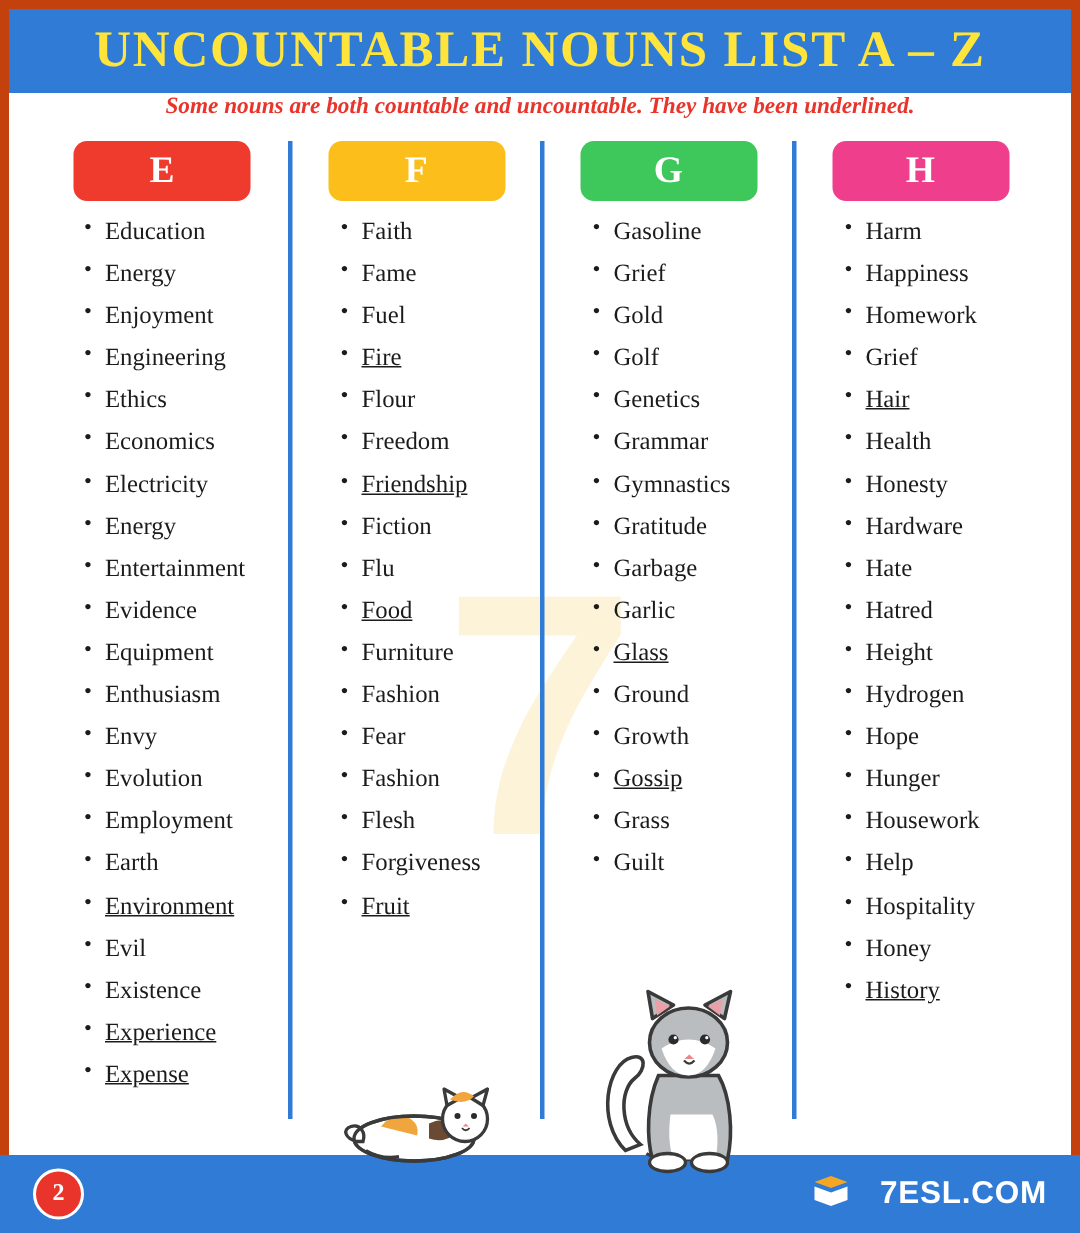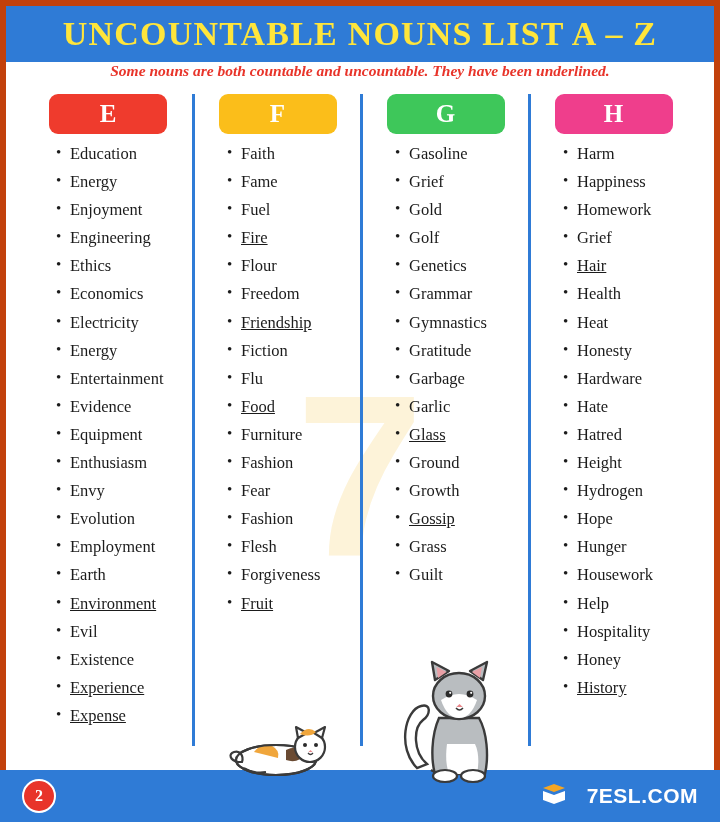--- a/index.html
+++ b/index.html
@@ -272,21 +272,20 @@
         <div class="letter-pill" style="background:#ef3e8c;">
           <span>H</span>
         </div>
         <ul class="word-list">
           <li><span>Harm</span></li>
           <li><span>Happiness</span></li>
           <li><span>Homework</span></li>
           <li><span>Grief</span></li>
           <li class="underlined"><span>Hair</span></li>
           <li><span>Health</span></li>
-          <li><span>Heat</span></li>
           <li><span>Honesty</span></li>
           <li><span>Hardware</span></li>
           <li><span>Hate</span></li>
           <li><span>Hatred</span></li>
           <li><span>Height</span></li>
           <li><span>Hydrogen</span></li>
           <li><span>Hope</span></li>
           <li><span>Hunger</span></li>
           <li><span>Housework</span></li>
           <li><span>Help</span></li>

